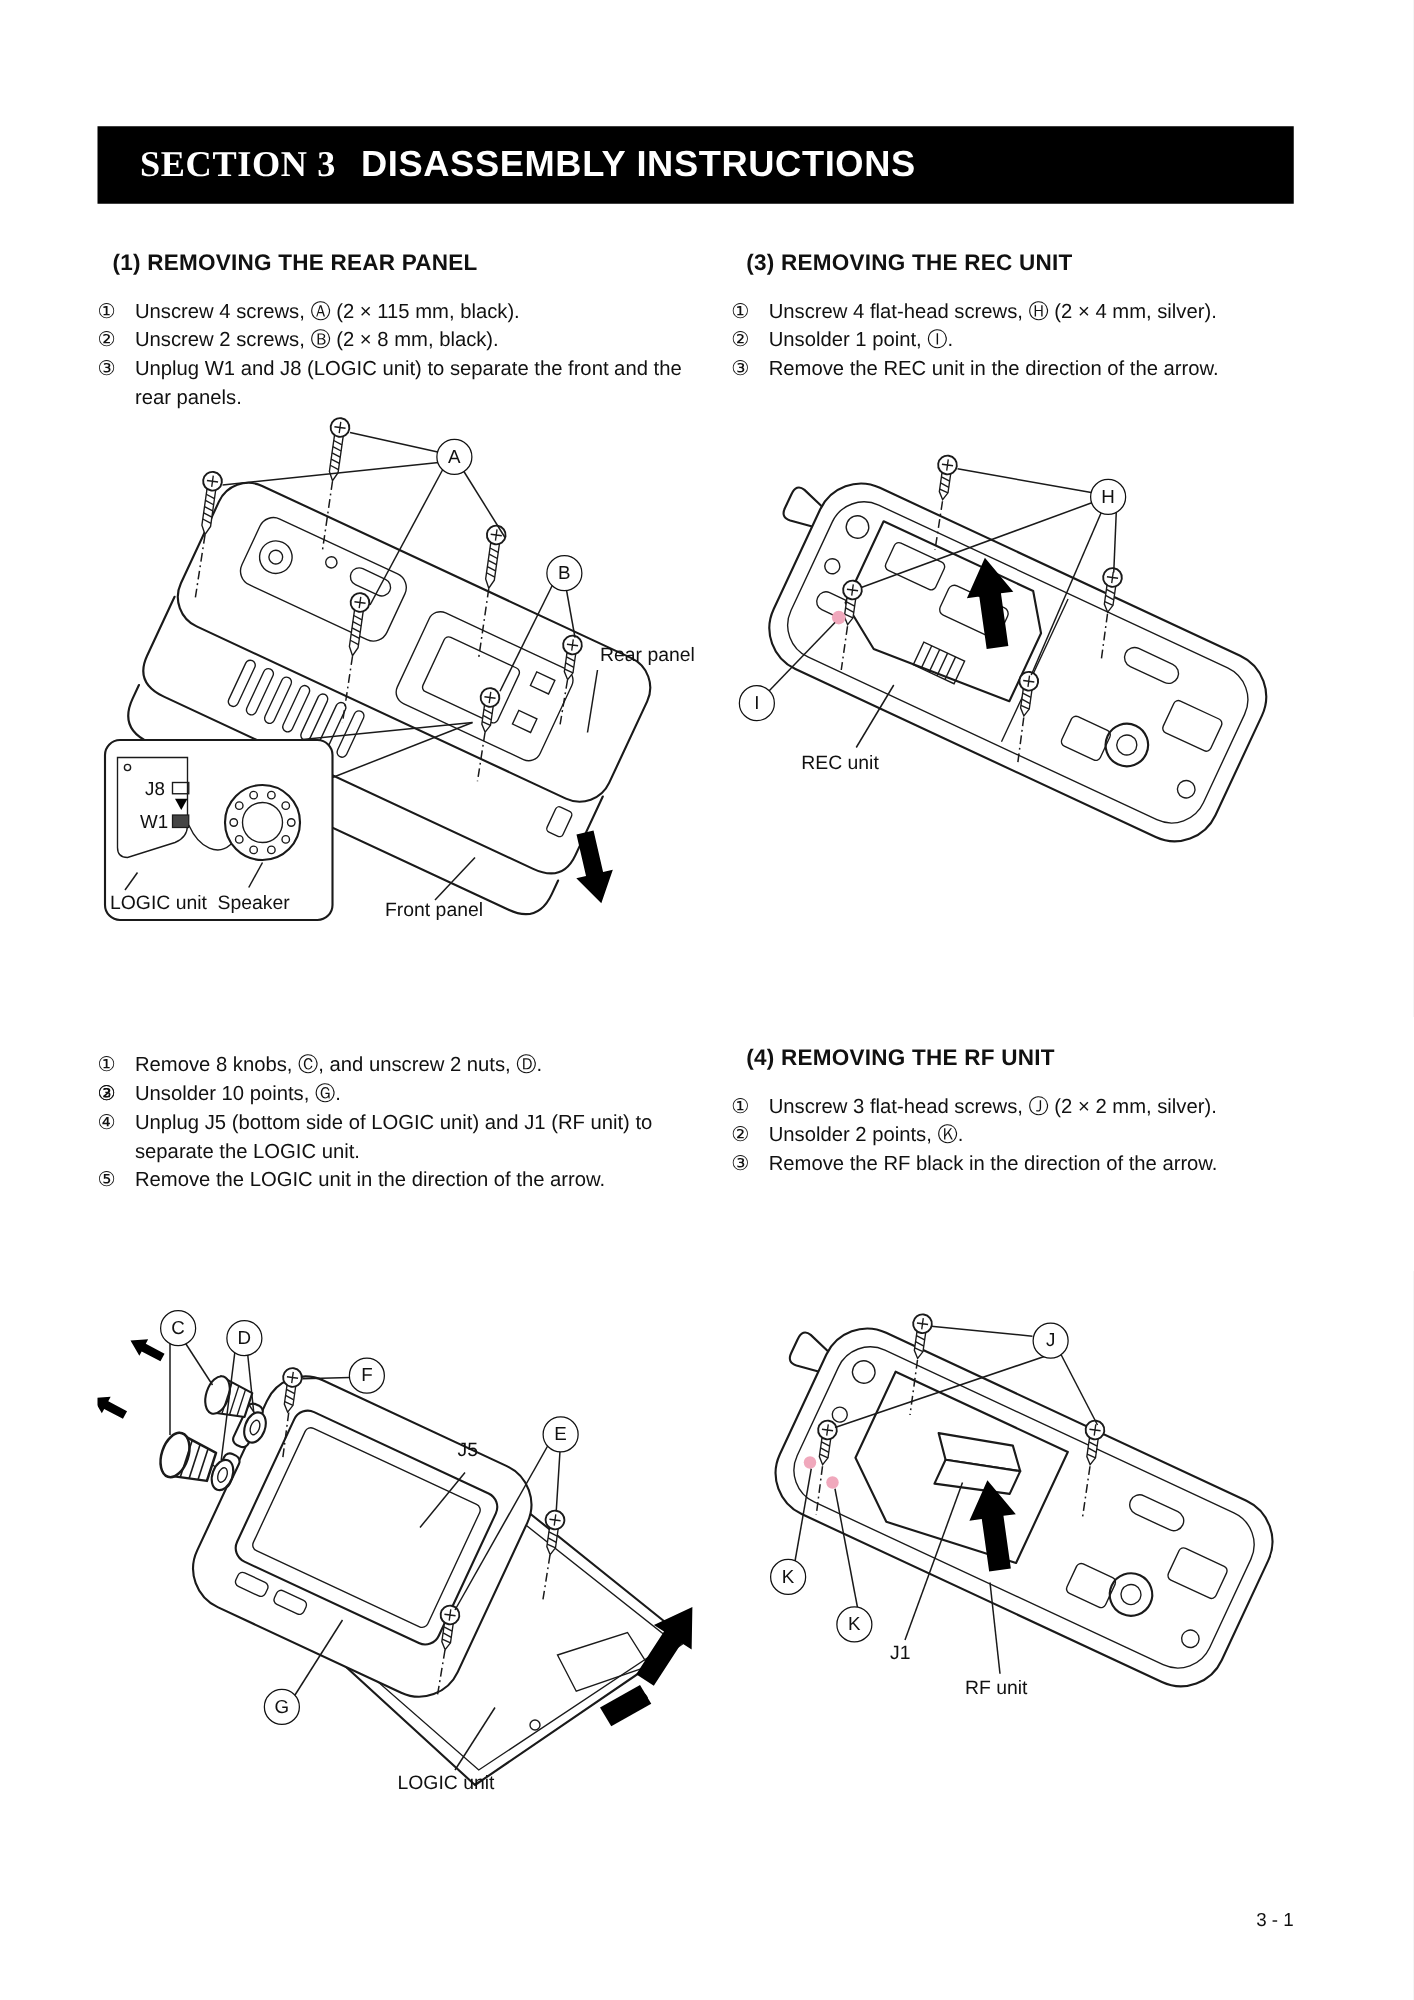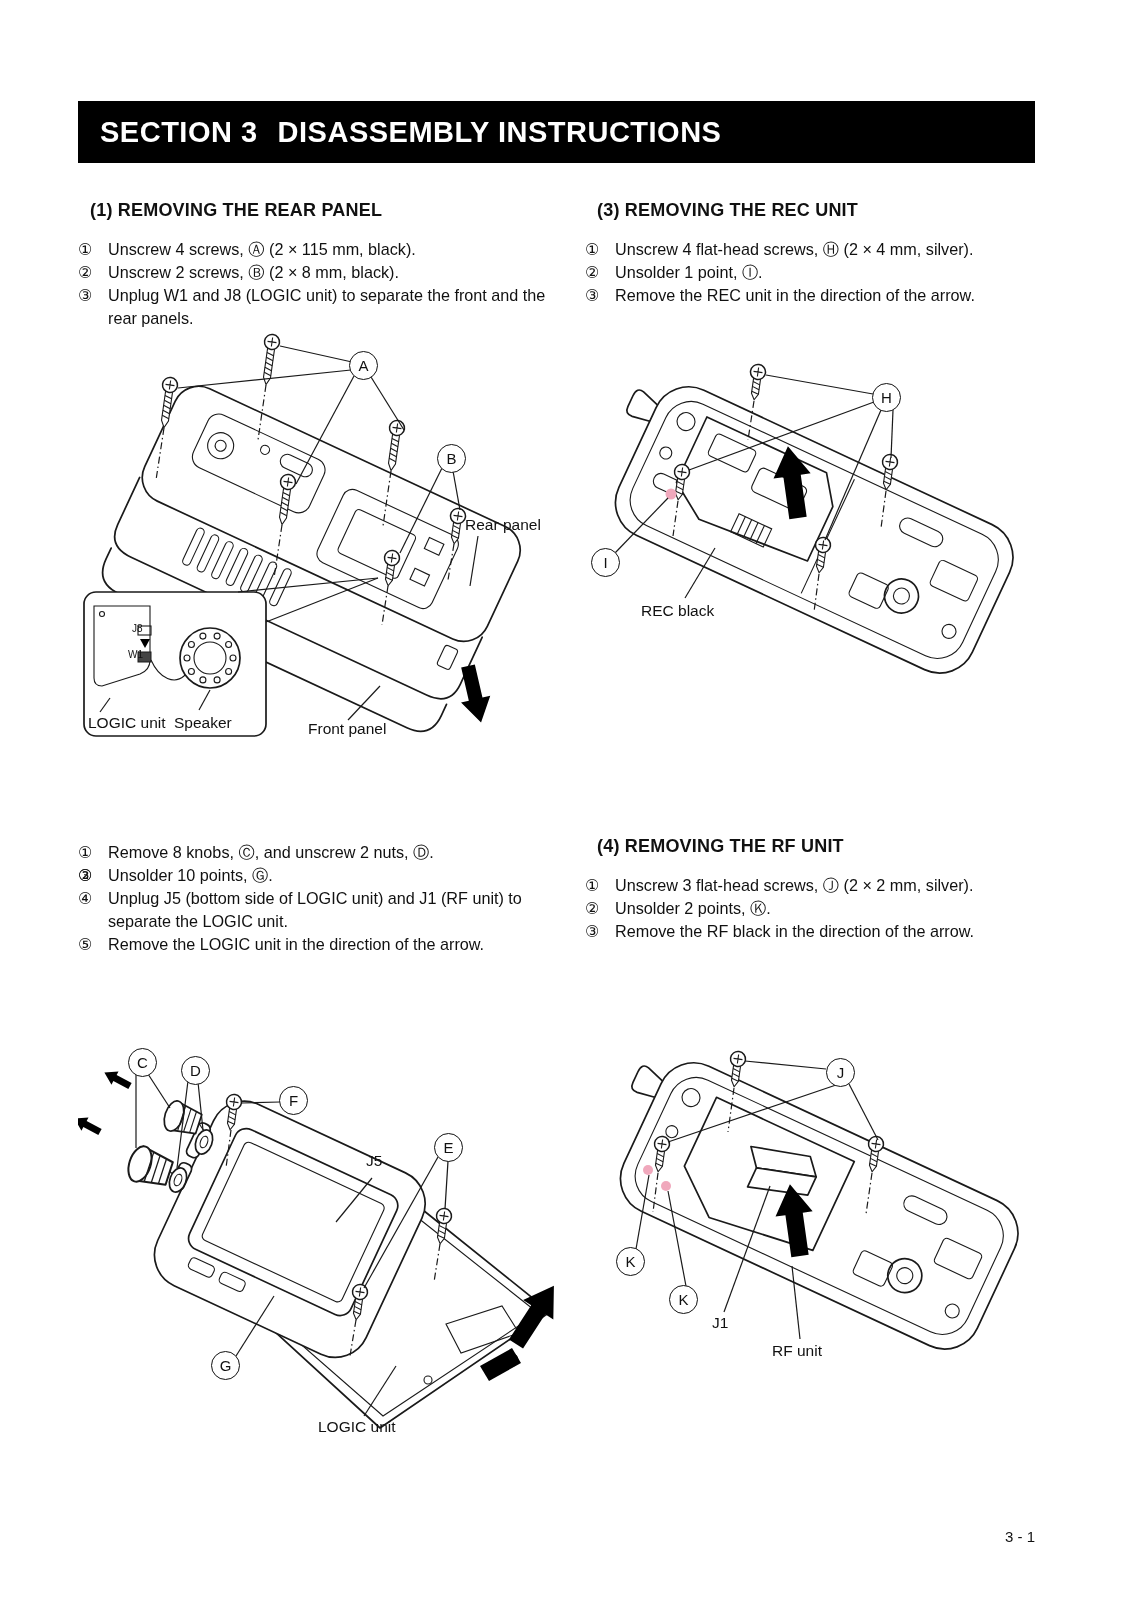--- a/index.html
+++ b/index.html
@@ -1,36 +1,36 @@
 <!DOCTYPE html>
 <html><head>
 <meta charset="utf-8">
 <style>
   html,body{margin:0;padding:0;background:#e8e8e8;}
   .page{position:relative;width:1131px;height:1600px;background:#ffffff;overflow:hidden;
         font-family:"Liberation Sans","DejaVu Sans",sans-serif;color:#111;}
   
   .hbar{position:absolute;left:78px;top:101px;width:957px;height:62px;background:#000;
         display:flex;align-items:center;}
-  .hbar .sec-label{color:#fff;font-size:29px;font-weight:bold;margin-left:22px;letter-spacing:.5px;}
+  .hbar .sec-label{color:#fff;font-size:29px;font-weight:bold;margin-left:34px;letter-spacing:.5px;font-family:Liberation Serif, serif;}
   .hbar .sec-title{color:#fff;font-size:29px;font-weight:bold;margin-left:20px;letter-spacing:.5px;}
   
   .sec{position:absolute;}
   .sec h2{margin:12px;font-size:18px;font-weight:bold;letter-spacing:.2px;}
   .steps{margin-top:17px;}
   .step{position:relative;padding-left:30px;font-size:16.2px;line-height:23px;margin:0;}
   .step .mk{position:absolute;left:0;top:0;font-size:16.2px;}
   
   .fig{position:absolute;}
   .fig svg{position:absolute;left:0;top:0;}
   .callout{position:absolute;width:27px;height:27px;border:1.6px solid #111;border-radius:50%;
            background:#fff;display:flex;align-items:center;justify-content:center;
            font-size:15px;line-height:1;z-index:3;}
   .figlabel{position:absolute;font-size:15.5px;white-space:nowrap;z-index:3;background:transparent;}
-  .figlabel.small{font-size:10px;margin-left:16px;}
+  .figlabel.small{font-size:15px;}
   
   .ln{stroke:#1a1a1a;stroke-width:1.7;fill:none;stroke-linejoin:round;stroke-linecap:round;}
   .lnf{stroke:#1a1a1a;stroke-width:1.7;fill:#fff;stroke-linejoin:round;}
   .thin{stroke:#1a1a1a;stroke-width:1.1;fill:none;}
   .thinf{stroke:#1a1a1a;stroke-width:1.1;fill:#fff;}
   .ldr{stroke:#1a1a1a;stroke-width:1.2;fill:none;}
   .dd{stroke:#1a1a1a;stroke-width:1.2;fill:none;stroke-dasharray:7 3 1.5 3;}
   .blk{fill:#000;stroke:none;}
   .dot{fill:#1a1a1a;stroke:none;}
   .sold{fill:#f0a8bc;stroke:none;}
@@ -163,21 +163,21 @@
         <circle cx="122.9" cy="306.1" r="3" class="thin"></circle>
       <circle cx="137.1" cy="306.1" r="3" class="thin"></circle>
         <circle cx="148.6" cy="314.5" r="3" class="thin"></circle>
       <line class="ldr" x1="130" y1="360" x2="119" y2="380"></line>
       <line class="ldr" x1="30" y1="368" x2="20" y2="382"></line>
 
       <use href="#arwU" transform="translate(388,336) rotate(167)"></use>
     </svg>
     <div class="callout" style="left:269px;top:21px">A</div>
     <div class="callout" style="left:357px;top:114px">B</div>
-    <div class="figlabel" style="left:385px;top:186px">Rear panel</div>
+    <div class="figlabel" style="left:400px;top:186px">Rear panel</div>
     <div class="figlabel" style="left:228px;top:390px">Front panel</div>
     <div class="figlabel small" style="left:36px;top:293px">J8</div>
     <div class="figlabel small" style="left:32px;top:319px">W1</div>
     <div class="figlabel" style="left:8px;top:384px">LOGIC unit</div>
     <div class="figlabel" style="left:94px;top:384px">Speaker</div>
   </div>
 
   <div class="fig" style="left:585px;top:340px;width:460px;height:392px">
     <svg width="460" height="392" viewBox="0 0 460 392">
       <g transform="translate(0,14) rotate(25 225 185)">
@@ -215,21 +215,21 @@
       <line class="ldr" x1="289" y1="62" x2="104" y2="130"></line>
       <line class="ldr" x1="296" y1="70" x2="240" y2="200"></line>
       <line class="ldr" x1="308" y1="70" x2="306" y2="118"></line>
       <circle cx="86" cy="154" r="5.5" class="sold"></circle>
       <line class="ldr" x1="30" y1="213" x2="83" y2="158"></line>
       <line class="ldr" x1="100" y1="258" x2="130" y2="208"></line>
       <use href="#arwU" transform="translate(213,178) rotate(-8) scale(1.25)"></use>
     </svg>
     <div class="callout" style="left:287px;top:43px">H</div>
     <div class="callout" style="left:6px;top:208px">I</div>
-    <div class="figlabel" style="left:56px;top:262px">REC black</div>
+    <div class="figlabel" style="left:56px;top:262px">REC unit</div>
   </div>
 
   <div class="sec" style="left:78px;top:824px;width:480px">
     <div class="steps">
       <div class="step"><span class="mk">①</span><span>Remove 8 knobs, Ⓒ, and unscrew 2 nuts, Ⓓ.</span></div>
       <div class="step"><span class="mk">②</span></div>
       <div class="step"><span class="mk">③</span><span>Unsolder 10 points, Ⓖ.</span></div>
       <div class="step"><span class="mk">④</span><span>Unplug J5 (bottom side of LOGIC unit) and J1 (RF unit) to separate the LOGIC unit.</span></div>
       <div class="step"><span class="mk">⑤</span><span>Remove the LOGIC unit in the direction of the arrow.</span></div>
     </div>

